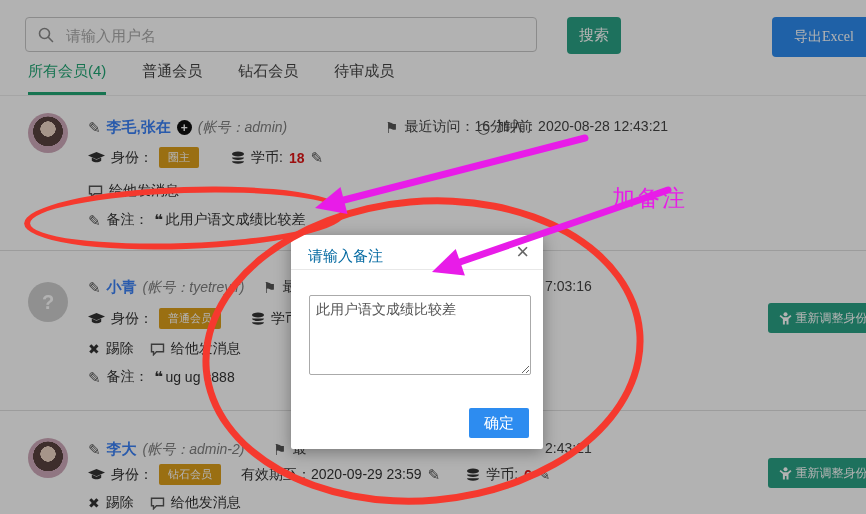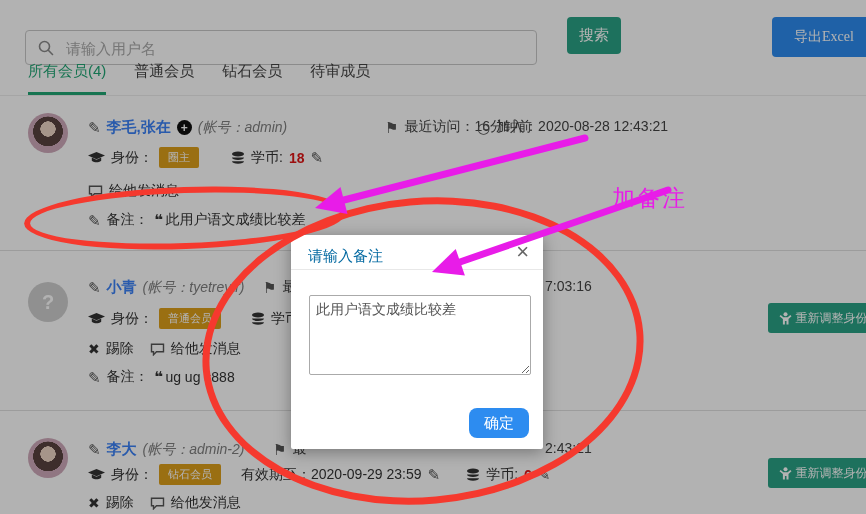--- a/index.html
+++ b/index.html
@@ -1,31 +1,31 @@
 <!DOCTYPE html>
 <html><head>
 <meta charset="utf-8">
 <style>
   html,body{margin:0;padding:0;background:#888;}
   .stage{position:relative;width:866px;height:514px;overflow:hidden;background:#fff;
          font-family:"Liberation Sans","DejaVu Sans",sans-serif;color:#333;}
   .abs{position:absolute;}
   .line{position:absolute;display:flex;align-items:center;gap:6px;font-size:14px;color:#333;white-space:nowrap;}
   
-  .search-box{left:25px;top:30px;width:512px;height:35px;border:1px solid #c8c8c8;border-radius:4px;
+  .search-box{left:25px;top:17px;width:512px;height:35px;border:1px solid #c8c8c8;border-radius:4px;
               background:#fff;box-sizing:border-box;}
   .search-input{position:absolute;left:38px;top:1px;width:460px;height:31px;border:none;outline:none;
                 font-size:15px;color:#333;background:transparent;font-family:inherit;}
   .search-input::placeholder{color:#a9a9a9;}
   .mag{position:absolute;left:11px;top:8px;}
   .btn{display:flex;align-items:center;justify-content:center;color:#fff;border-radius:4px;cursor:pointer;font-family:Liberation Serif, serif;}
   .btn-search{left:567px;top:17px;width:54px;height:37px;background:#2aa386;font-size:15px;}
   .btn-excel{left:772px;top:17px;width:104px;height:40px;background:#2d8cf0;font-size:14px;}
   
-  .tabs{left:28px;top:62px;display:flex;gap:28px;font-size:15px;}
+  .tabs{left:28px;top:62px;display:flex;gap:36px;font-size:15px;}
   .tab{color:#444;padding-bottom:11px;cursor:pointer;}
   .tab.active{color:#21a675;border-bottom:3px solid #21a675;}
   .tabline{left:0;top:95px;width:866px;height:1px;background:#ededed;}
   .divider{left:0;width:866px;height:1px;background:#e0e0e0;}
   
   .avatar{border-radius:50%;width:40px;height:40px;left:28px;overflow:hidden;}
   .avatar-photo{background:
       radial-gradient(circle at 50% 40%, #eed6c6 0 24%, rgba(0,0,0,0) 25%),
       radial-gradient(circle at 50% 46%, #5a4340 0 50%, #cfa9ba 51% 100%);}
   .avatar-anon{background:#cfcfcf;color:#fff;display:flex;align-items:center;justify-content:center;
@@ -47,21 +47,21 @@
   .dim{left:0;top:0;width:866px;height:514px;background:rgba(0,0,0,0.30);z-index:5;}
   
   .modal{left:291px;top:235px;width:252px;height:214px;background:#fff;z-index:10;border-radius:2px;
          box-shadow:0 3px 16px rgba(0,0,0,0.35);}
   .modal-title{position:absolute;left:17px;top:12px;font-size:15px;color:#0369a1;}
   .modal-close{position:absolute;right:14px;top:6px;font-size:22px;color:#666;cursor:pointer;line-height:1;}
   .modal-hr{position:absolute;left:0;top:34px;width:252px;height:1px;background:#e8e8e8;}
   .modal-textarea{position:absolute;left:18px;top:60px;width:208px;height:68px;resize:both;
                   border:1px solid #aaa;border-radius:2px;font-size:14px;color:#555;padding:5px 6px;
                   font-family:inherit;outline:none;}
-  .btn-confirm{left:178px;top:173px;width:60px;height:30px;background:#2d8cf0;font-size:15px;border-radius:8px;position:absolute;}
+  .btn-confirm{left:178px;top:173px;width:60px;height:30px;background:#2d8cf0;font-size:15px;border-radius:2px;position:absolute;}
   
   .annot{z-index:20;pointer-events:none;}
   .ellipse{border-radius:50%;box-sizing:border-box;}
   .ellipse-small{left:24px;top:187px;width:322px;height:62px;border:6px solid #f5392e;transform:rotate(-2deg);}
   .ellipse-big{left:202px;top:198px;width:442px;height:306px;border:7px solid #f5392e;transform:rotate(-5deg);}
   .add-note{left:612px;top:183px;font-size:23px;color:#e81ce8;font-weight:500;letter-spacing:2px;}
   svg.arrows{position:absolute;left:0;top:0;z-index:20;pointer-events:none;}
 </style>
 </head>
 <body>

